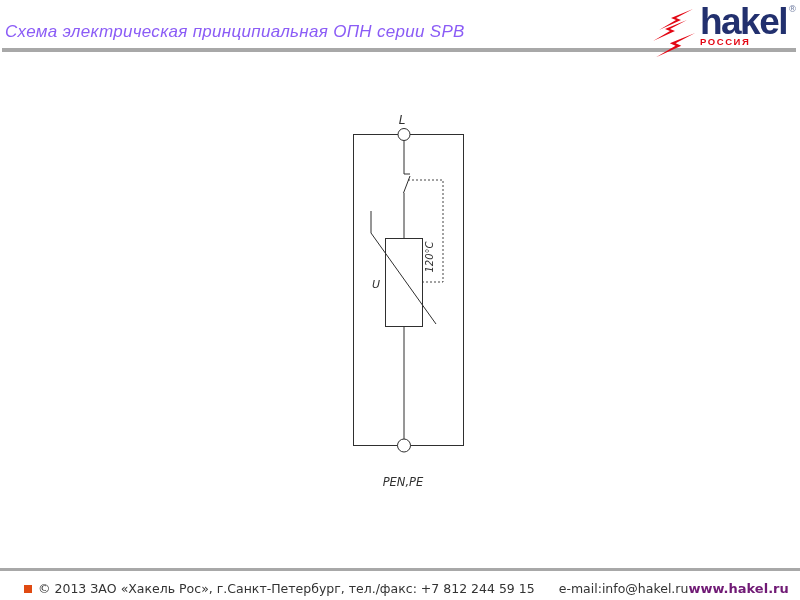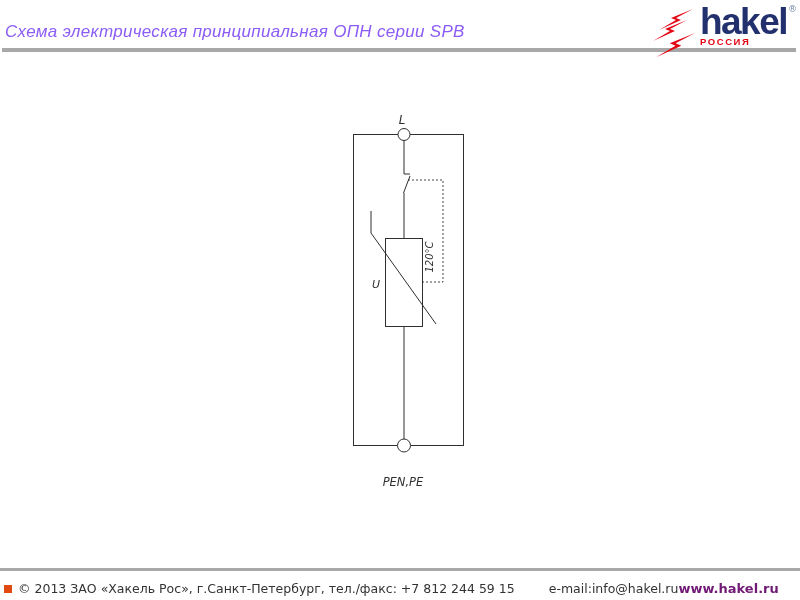--- a/index.html
+++ b/index.html
@@ -45,28 +45,28 @@
     fill:#2f2f2f;
   }
   
   .bottom-rule{
     position:absolute;left:0px;top:568px;width:800px;height:3px;
     background:#a8a8a8;
   }
   .footer{
     position:absolute;left:0;top:577px;width:653px;height:23px;
     display:flex;align-items:center;
-    font-size:12.5px;color:#333333;
+    font-size:12.5px;color:#333333;padding-left:20px;
   }
   .footer-bullet{
     width:8px;height:8px;background:#e04a12;
     margin:0 6px 0 4px;flex:0 0 auto;
   }
   .footer-copyright{white-space:nowrap;}
-  .footer-email{white-space:nowrap;margin-left:34px;}
+  .footer-email{white-space:nowrap;margin-left:24px;}
   .footer-site{
     margin-left:auto;margin-right:0;
     font-weight:bold;font-size:13px;color:#701a75;white-space:nowrap;
   }
 </style>
 </head>
 <body>
 
 <div class="page-title">Схема электрическая принципиальная ОПН серии SPB</div>
 <div class="top-rule"></div>

